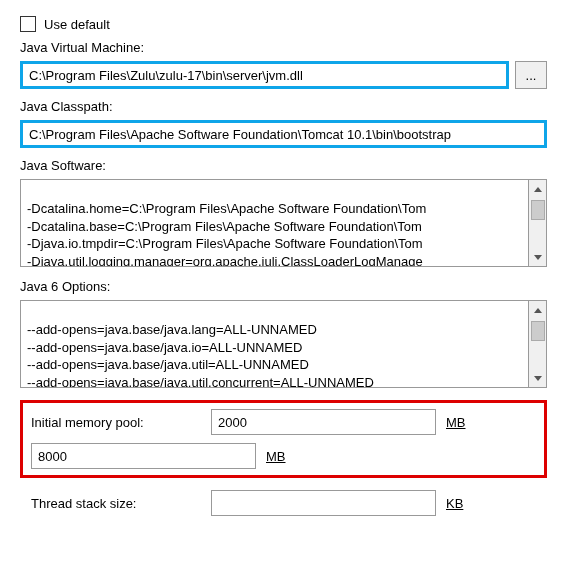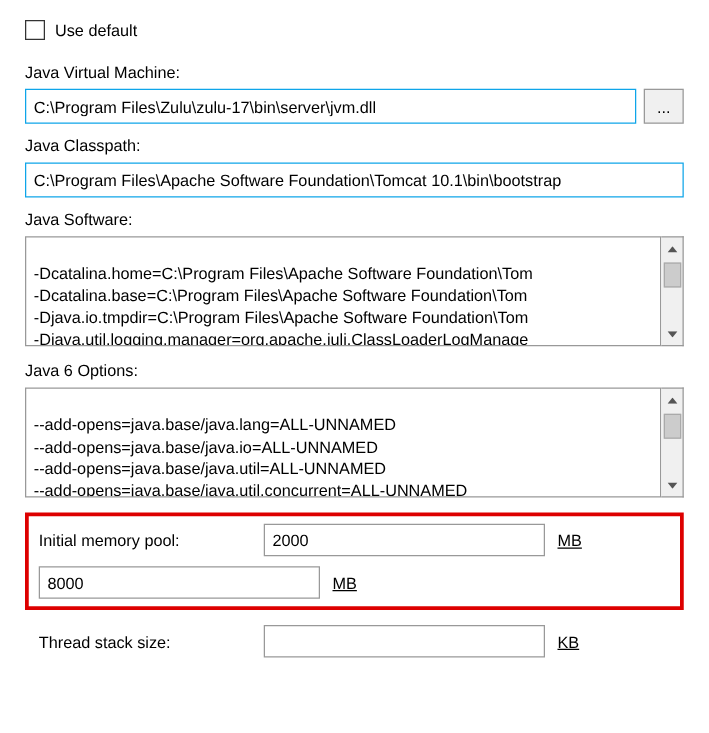--- a/index.html
+++ b/index.html
@@ -7,42 +7,42 @@
       font-family: Tahoma, Arial, sans-serif;
       font-size: 13px;
       color: #000;
       background: #fff;
       padding: 16px 20px;
       width: 567px;
     }
     .checkbox-row {
       display: flex;
       align-items: center;
-      margin-bottom: 18px;
+      margin-bottom: 8px;
     }
     .checkbox {
       width: 16px;
       height: 16px;
       border: 1px solid #333;
       background: #fff;
       margin-right: 8px;
       display: inline-block;
     }
     .label {
       margin-bottom: 6px;
       display: block;
     }
     .field-row {
       display: flex;
       align-items: center;
       margin-bottom: 10px;
     }
     .text-input {
       flex: 1;
-      border: 1px solid #0ea5e9;
+      border: 3px solid #0ea5e9;
       padding: 4px 6px;
       font-family: inherit;
       font-size: 13px;
       height: 28px;
       background: #fff;
     }
     .browse-btn {
       width: 32px;
       height: 28px;
       border: 1px solid #999;

